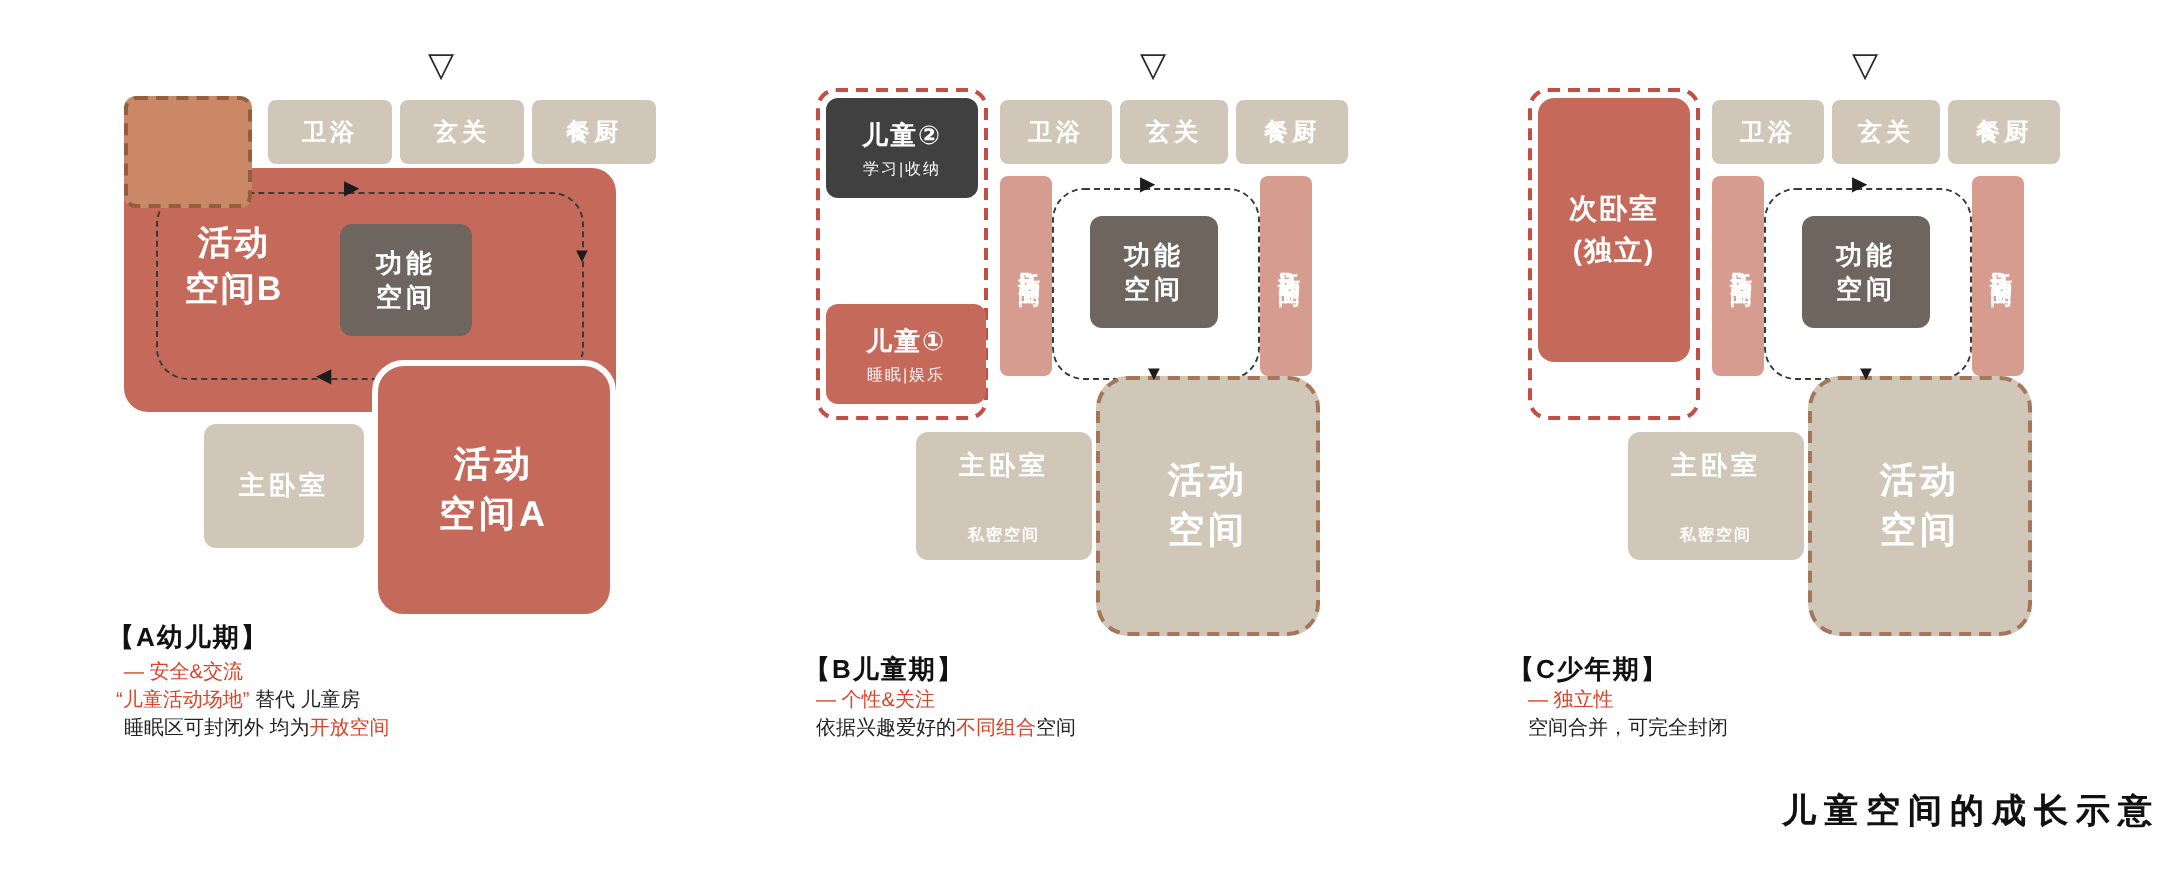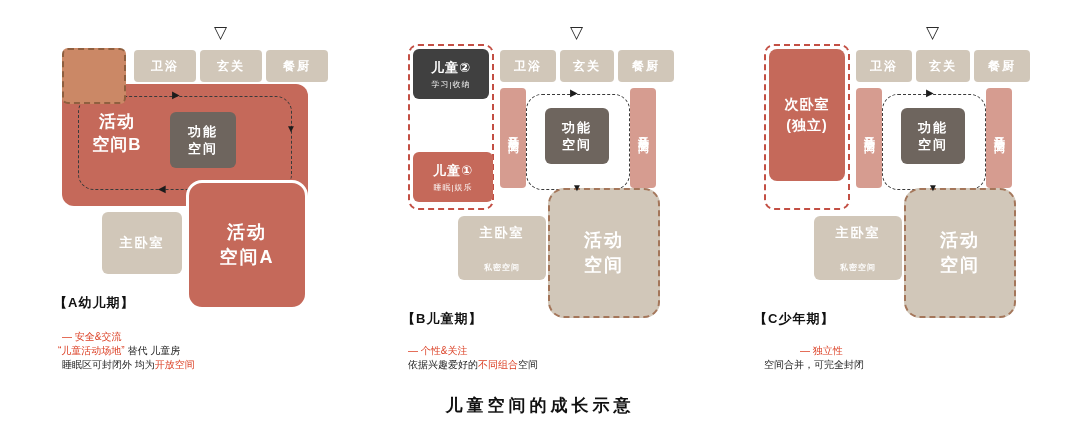--- a/index.html
+++ b/index.html
@@ -68,25 +68,25 @@
   .secondary-box {
     background:#c5695a; border-radius:8px; color:#fff; font-weight:700;
     font-size:14px; line-height:21px; display:flex; flex-direction:column;
     align-items:center; justify-content:center; letter-spacing:1px; z-index:3;
     text-align:center;
   }
   .corner-box {
     background:#cb8866; border:2px dashed #8f5f3f; border-radius:6px; z-index:4;
   }
 
-  .caption { font-size:13px; font-weight:700; color:#111; letter-spacing:1px; z-index:3; }
+  .caption { font-size:13px; font-weight:700; color:#111; letter-spacing:1px; z-index:3;margin-top:16px; }
   .note { font-size:10px; font-weight:400; color:#222; line-height:14px; z-index:3; white-space:nowrap; }
   .note .red { color:#dc4227; }
   .main-title {
-    width:1080px; text-align:center; font-size:17px; font-weight:700;
+    width:1080px; text-align:right; font-size:17px; font-weight:700;
     color:#111; letter-spacing:4px; z-index:3;
   }
 </style>
 </head>
 <body>
 
 <div class="canvas">
 
   <div class="abs marker" style="left:214px;top:24px;">▽</div>
 
@@ -200,18 +200,18 @@
     <div class="name">主卧室</div>
     <div class="sub">私密空间</div>
   </div>
 
   <div class="abs activity-big-beige" style="left:904px;top:188px;width:112px;height:130px;">
     <div>活动</div>
     <div>空间</div>
   </div>
 
   <div class="abs caption" style="left:754px;top:310px;">【C少年期】</div>
-  <div class="abs note" style="left:800px;top:344px;color:#dc4227;">— 独立性</div>
+  <div class="abs note" style="left:764px;top:344px;color:#dc4227;">— 独立性</div>
   <div class="abs note" style="left:764px;top:358px;">空间合并，可完全封闭</div>
 
   <div class="abs main-title" style="left:0;top:394px;">儿童空间的成长示意</div>
 
 </div>
 
 </body></html>

